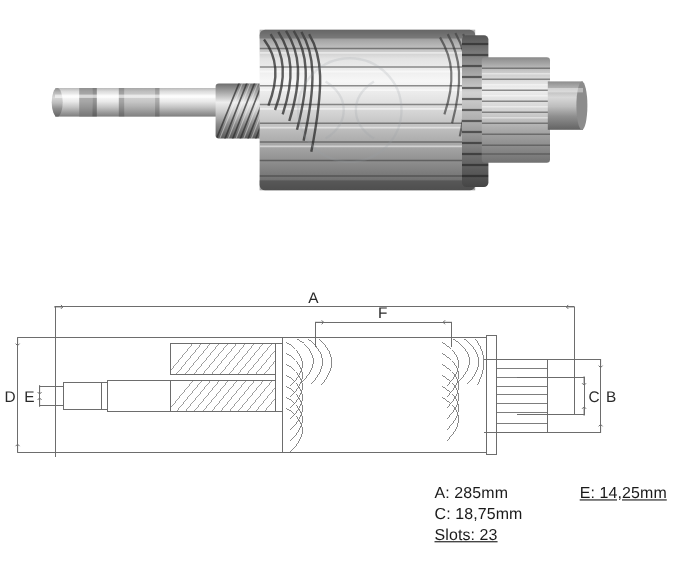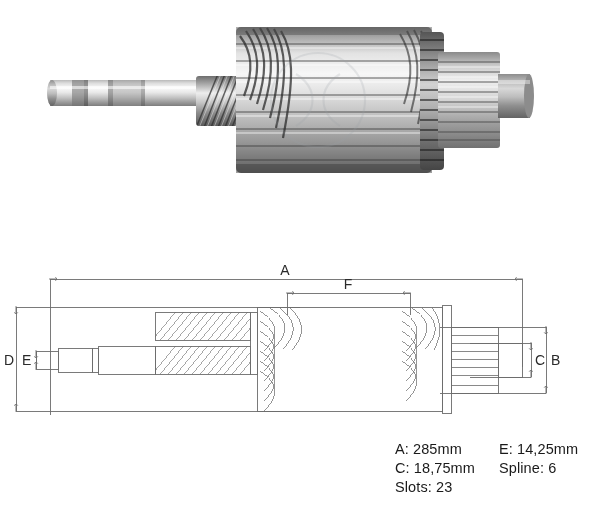--- a/index.html
+++ b/index.html
@@ -36,27 +36,29 @@
     top: 440px;
     width: 215px;
     font-size: 14.5px;
     color: #1a1a1a;
     line-height: 19px;
     letter-spacing: 0.1px;
   }
   .spec-row {
     display: flex;
     white-space: pre;
+    gap: 28px;
   }
   .spec-left {
     width: 104px;
     flex: 0 0 104px;
   }
   .spec-right {
     flex: 1 1 auto;
+    text-decoration: underline;
   }
 
   svg { display: block; }
 </style>
 </head>
 <body>
 
 <div id="photo-area">
   <svg width="613" height="235" viewBox="0 0 613 235">
     <defs>
@@ -445,18 +447,17 @@
 
 <div id="spec-block">
   <div class="spec-row">
     <span class="spec-left">A: 285mm</span>
     <span class="spec-right">E: 14,25mm</span>
   </div>
   <div class="spec-row">
   </div>
   <div class="spec-row">
     <span class="spec-left">C: 18,75mm</span>
-    <span class="spec-right">Spline: 6</span>
   </div>
   <div class="spec-row">
     <span class="spec-right">Slots: 23</span>
   </div>
 </div>
 
 </body></html>

